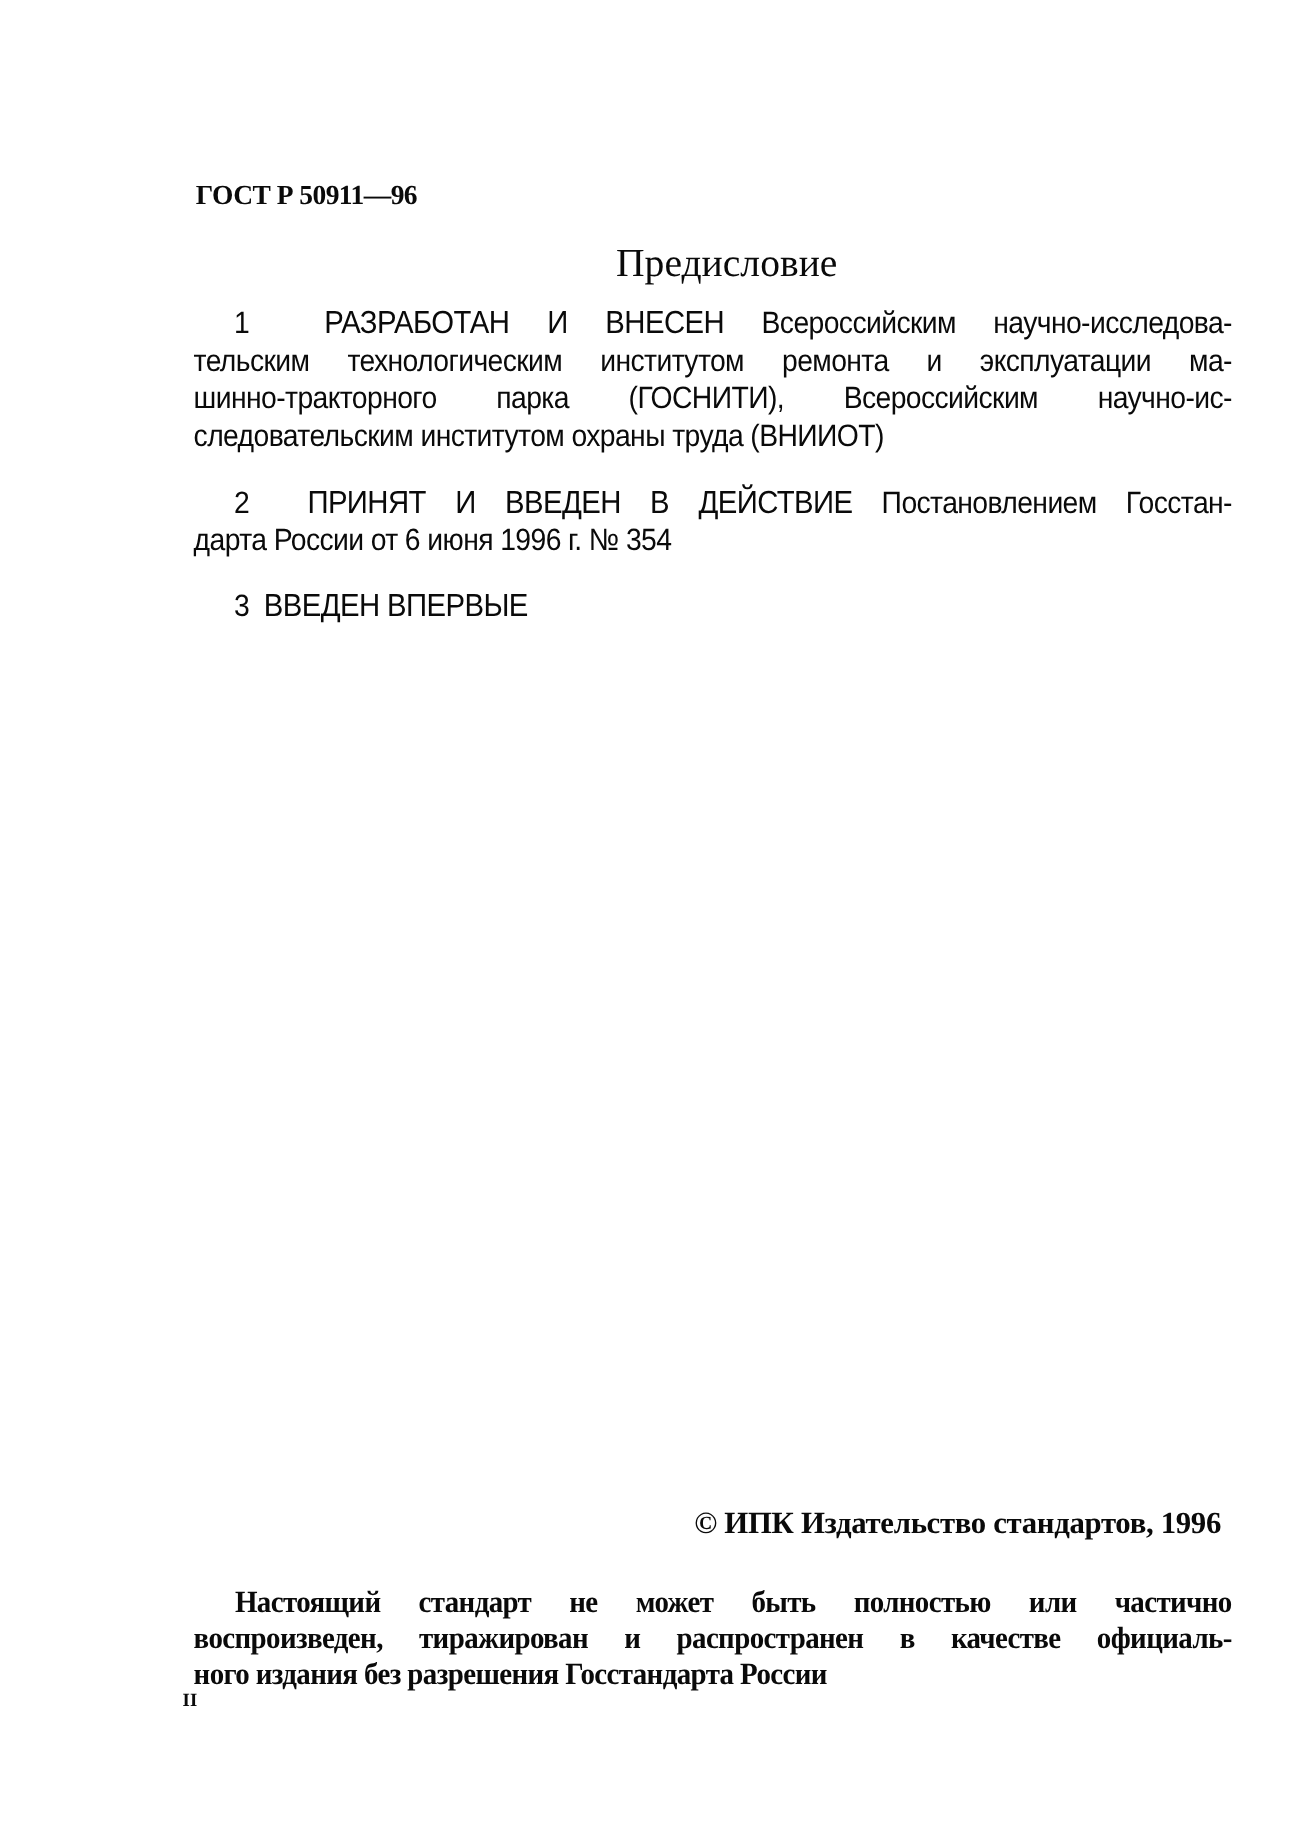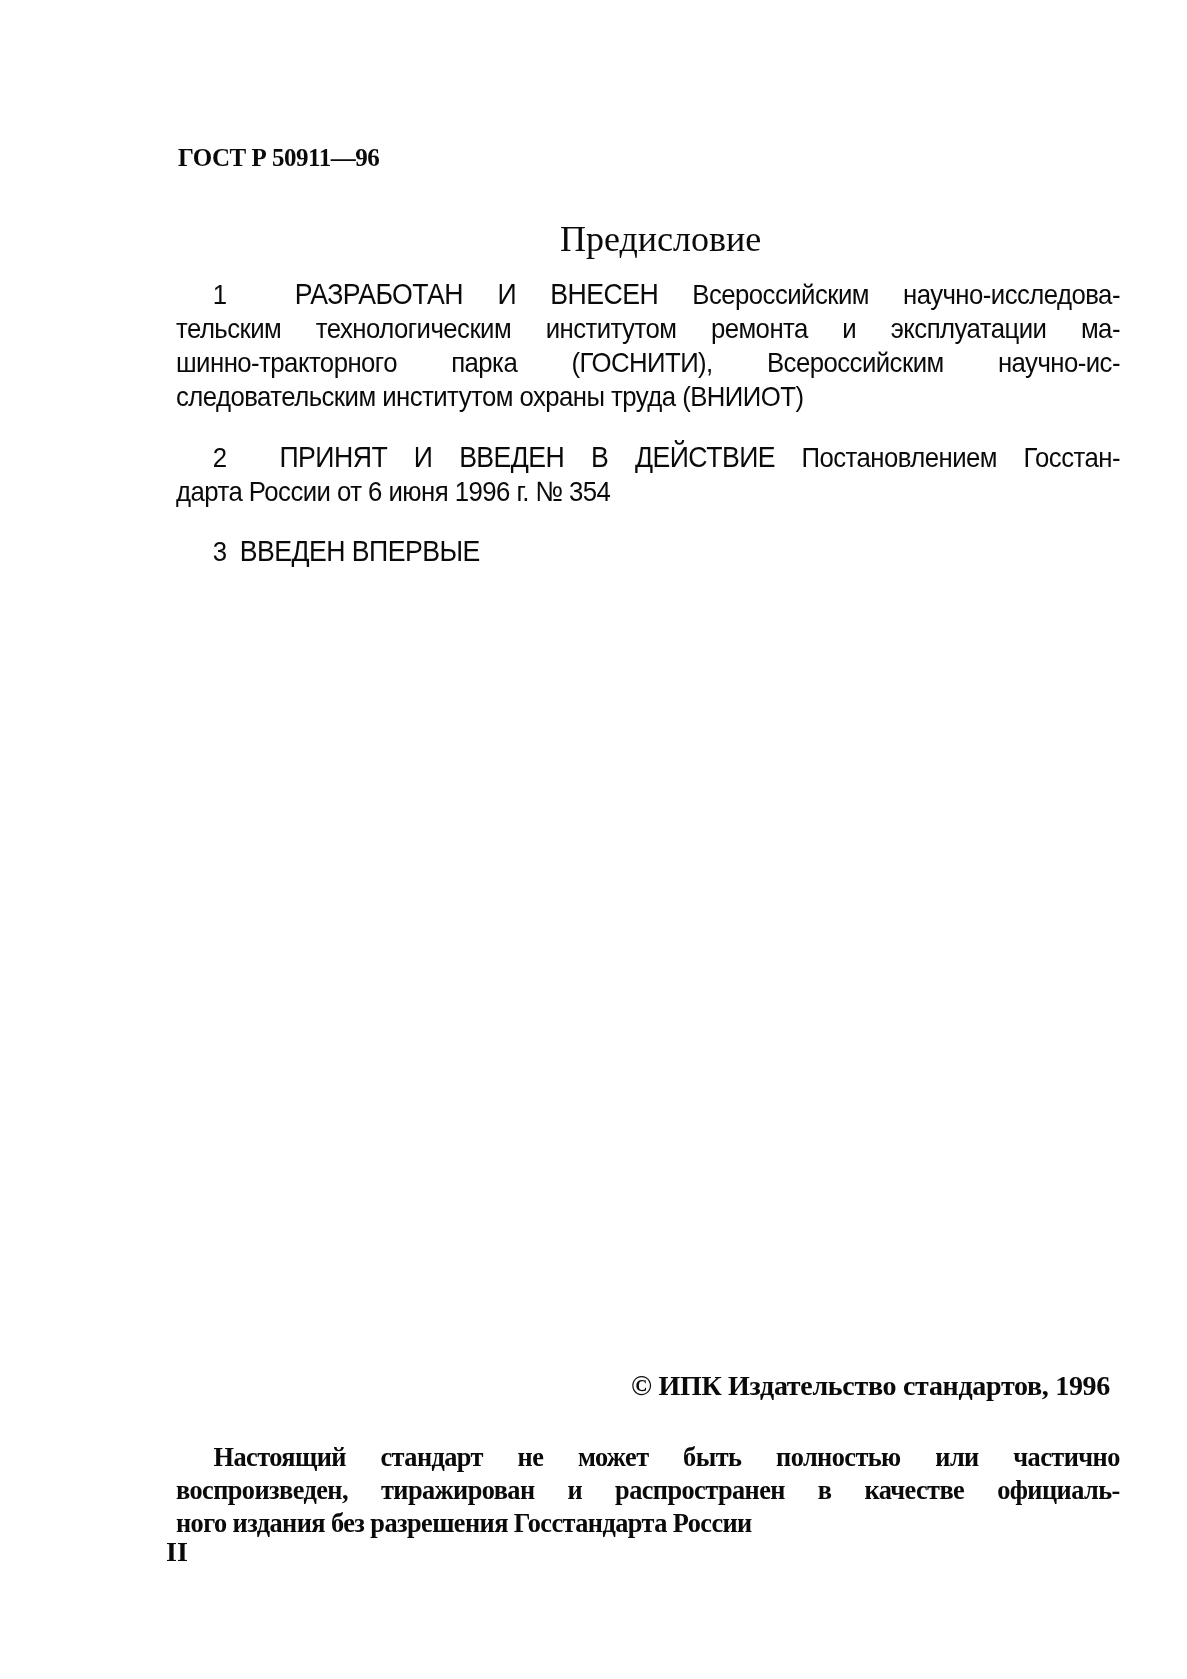--- a/index.html
+++ b/index.html
@@ -11,21 +11,21 @@
       width: 1187px;
       height: 1679px;
       position: relative;
       overflow: hidden;
       color: #0a0a0a;
       font-family: "Liberation Serif", "DejaVu Serif", serif;
     }
     .doc-code {
       position: absolute;
       left: 178px;
-      top: 144px;
+      top: 164px;
       font-size: 25px;
       font-weight: bold;
       letter-spacing: -0.5px;
     }
     .preface-title {
       position: absolute;
       left: 560px;
       top: 218px;
       font-size: 36px;
     }
@@ -68,21 +68,21 @@
       font-weight: bold;
       letter-spacing: -0.6px;
       transform: scaleX(0.94);
       transform-origin: left top;
       width: 1004px;
     }
     .page-number {
       position: absolute;
       left: 166px;
       top: 1536px;
-      font-size: 28px;
+      font-size: 17px;
       font-weight: bold;
     }
   </style>
 </head>
 <body>
 
 <div>
 
   <div class="doc-code">ГОСТ Р 50911—96</div>
 

